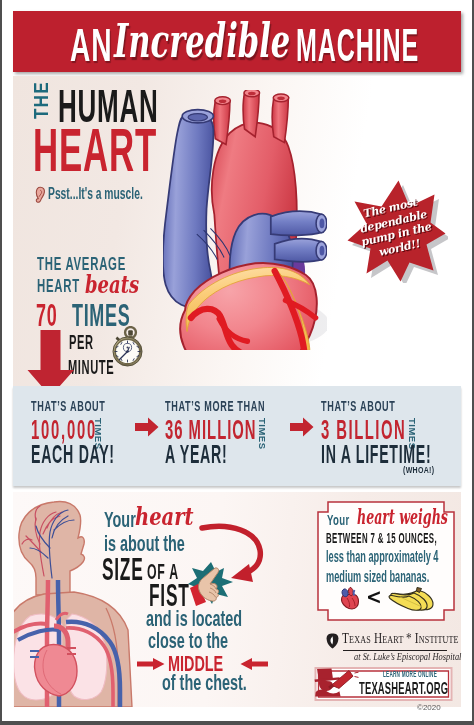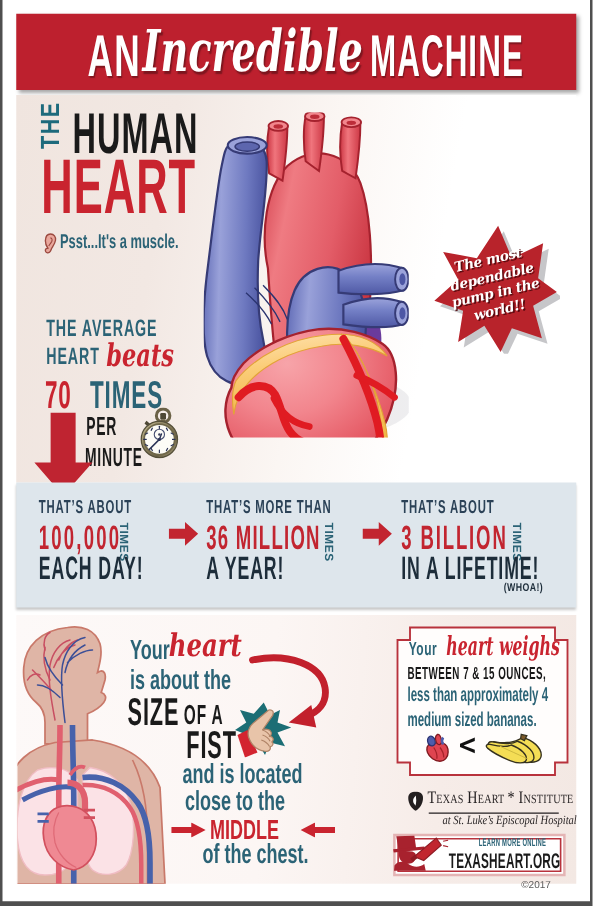--- a/index.html
+++ b/index.html
@@ -522,14 +522,14 @@
                C19.8 16.9 18.6 15.7 16.8 15.2 Z" fill="#a8222e"></path>
       <path d="M2.6 26.4 C5.4 22.6 10.6 22.8 14 25.4 C17.6 28 22.6 28.2 26.4 25.2
                L27.6 30.5 L2.2 30.5 Z" fill="#a8222e"></path>
       <path d="M18.5 19.2 L36 4.5 L40 10.2 L26 22.4 Z" fill="#c1262f" stroke="#8e1b24" stroke-width=".9"></path>
       <path d="M15.2 20.8 L19 17.6 L21.2 20.4 L17.2 23.4 Z" fill="#8e1b24"></path>
       <path d="M41.5 7 L45.5 6.2 M41.5 10.5 L45.5 11.4" stroke="#a8222e" stroke-width="1" fill="none"></path>
     </g>
   </svg>
   <div class="abs promo-learn">LEARN MORE ONLINE</div>
   <div class="abs promo-url">TEXASHEART.ORG</div>
-  <div class="abs copyr">©2017</div>
+  <div class="abs copyr">©2020</div>
 </div>
 
 </body></html>

